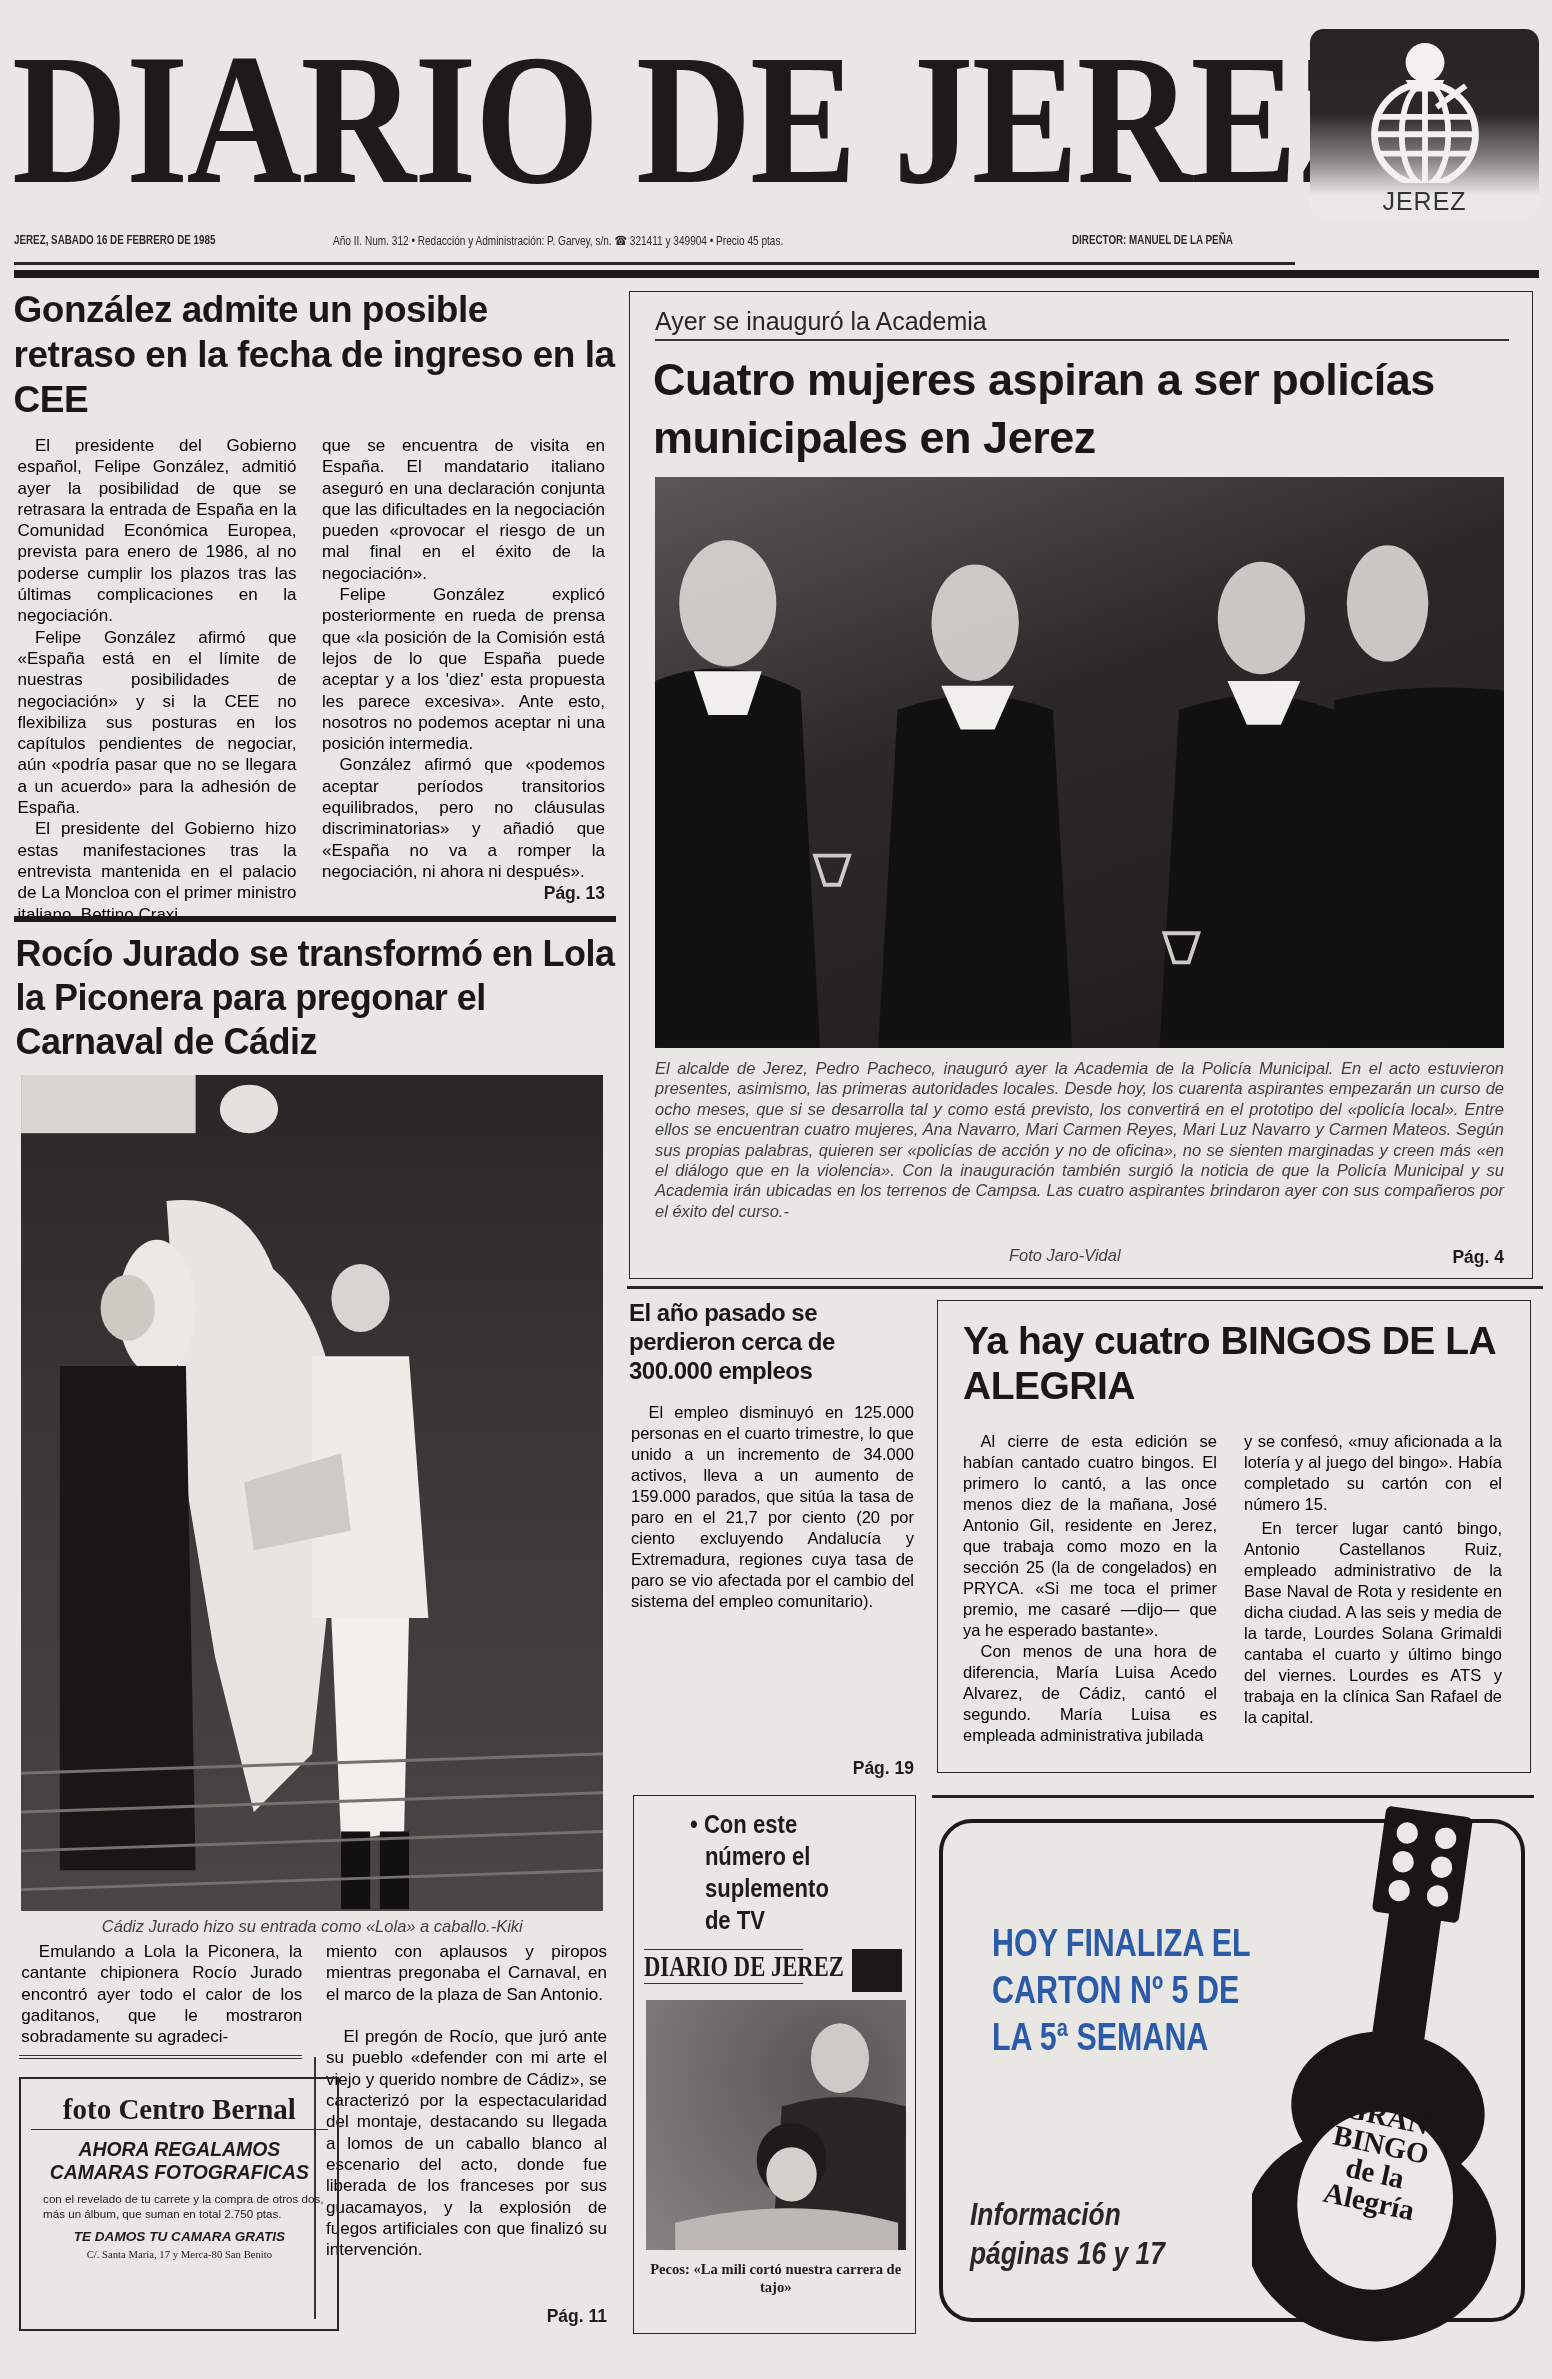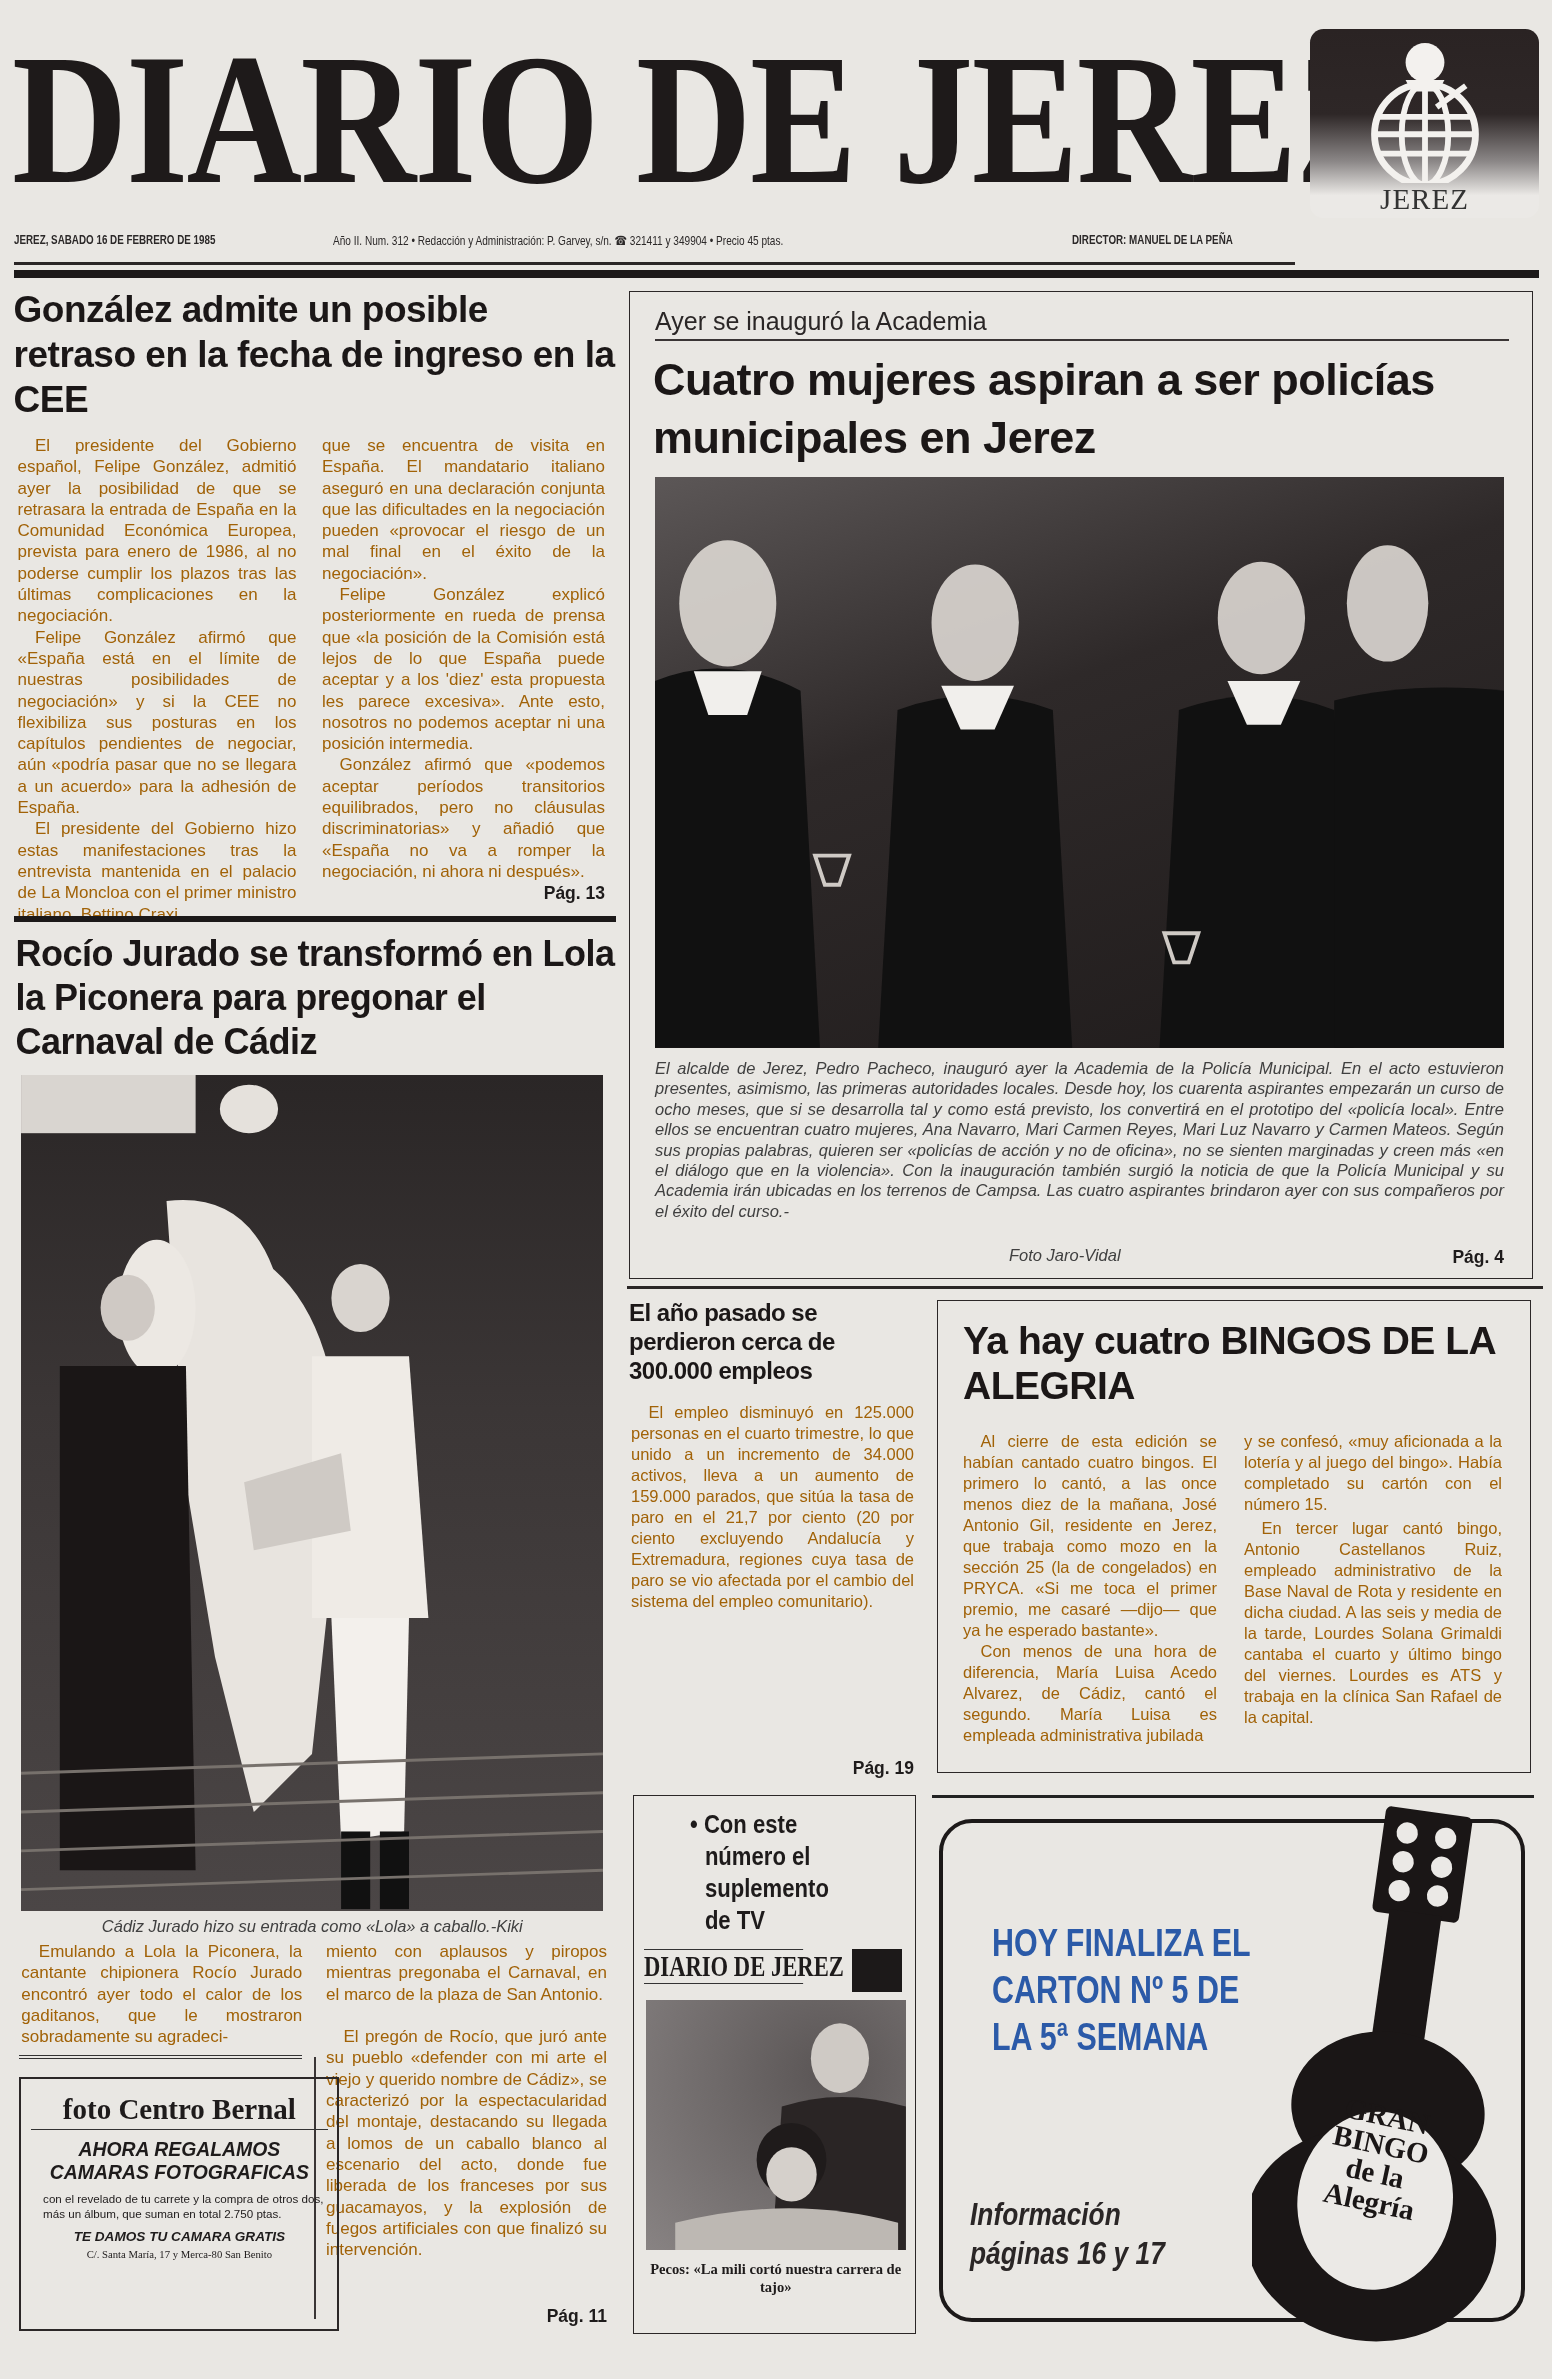--- a/index.html
+++ b/index.html
@@ -3,27 +3,27 @@
 <meta charset="utf-8">
 <style>
   * { box-sizing: border-box; margin: 0; padding: 0; }
   html, body { width: 1553px; height: 2379px; }
   body { background: #e9e7e3; font-family: "Liberation Sans", sans-serif; color: #1e1b1b; position: relative; overflow: hidden; }
   .abs { position: absolute; }
   
   .masthead { left: 11.6px; top: 27px; width: 1286px; height: 184px; font-family: "Liberation Serif", serif; font-weight: bold; font-size: 186px; line-height: 184px; letter-spacing: -1.9px; transform: scaleX(0.86); transform-origin: left top; color: #1e1a1a; white-space: nowrap; }
   .logo { left: 1310px; top: 29px; width: 229px; height: 189px; border-radius: 13.6px; background: linear-gradient(to bottom, #2a2323 0%, #2e2727 45%, #8b8787 70%, #ebe9e6 88%, #ebe9e6 100%); }
   .logo svg { position: absolute; left: 49px; top: 7.8px; }
-  .logo-label { position: absolute; left: 0; right: 0; bottom: 1.9px; text-align: center; font-family: Liberation Serif, serif; font-size: 29px; color: #333; letter-spacing: 1px; }
+  .logo-label { position: absolute; left: 0; right: 0; bottom: 1.9px; text-align: center; font-family: Liberation Sans, sans-serif; font-size: 25px; color: #333; letter-spacing: 1px; }
   .infobar { top: 233px; height: 21.3px; font-size: 12.6px; color: #2b2828; white-space: nowrap; }
   .infobar.cond { transform: scaleX(0.78); transform-origin: left top; font-weight: bold; }
   .rule-thin { height: 2.9px; background: #2a2626; }
   .rule-thick { height: 7.8px; background: #1c1919; }
   .hl { font-weight: bold; letter-spacing: -0.5px; color: #1b1717; }
-  .body-text { font-size: 17px; line-height: 21.3px; text-align: justify; color: #a16207; }
+  .body-text { font-size: 17px; line-height: 21.3px; text-align: justify; color: #000000; }
   .body-text p { text-indent: 17.5px; }
   .col { position: absolute; }
   .pag { font-weight: bold; font-size: 17.5px; text-align: right; }
   .caption { font-style: italic; font-size: 16.5px; line-height: 20.4px; color: #404040; text-align: justify; }
   .box { border: 1.9px solid #2b2727; }
   .photo { background: #3a3535; overflow: hidden; }
   .ad-blue { color: #2b5aa8; font-weight: bold; font-size: 39px; line-height: 47px; transform: scaleX(0.78); transform-origin: left top; white-space: nowrap; }
 </style>
 </head>
 <body>

